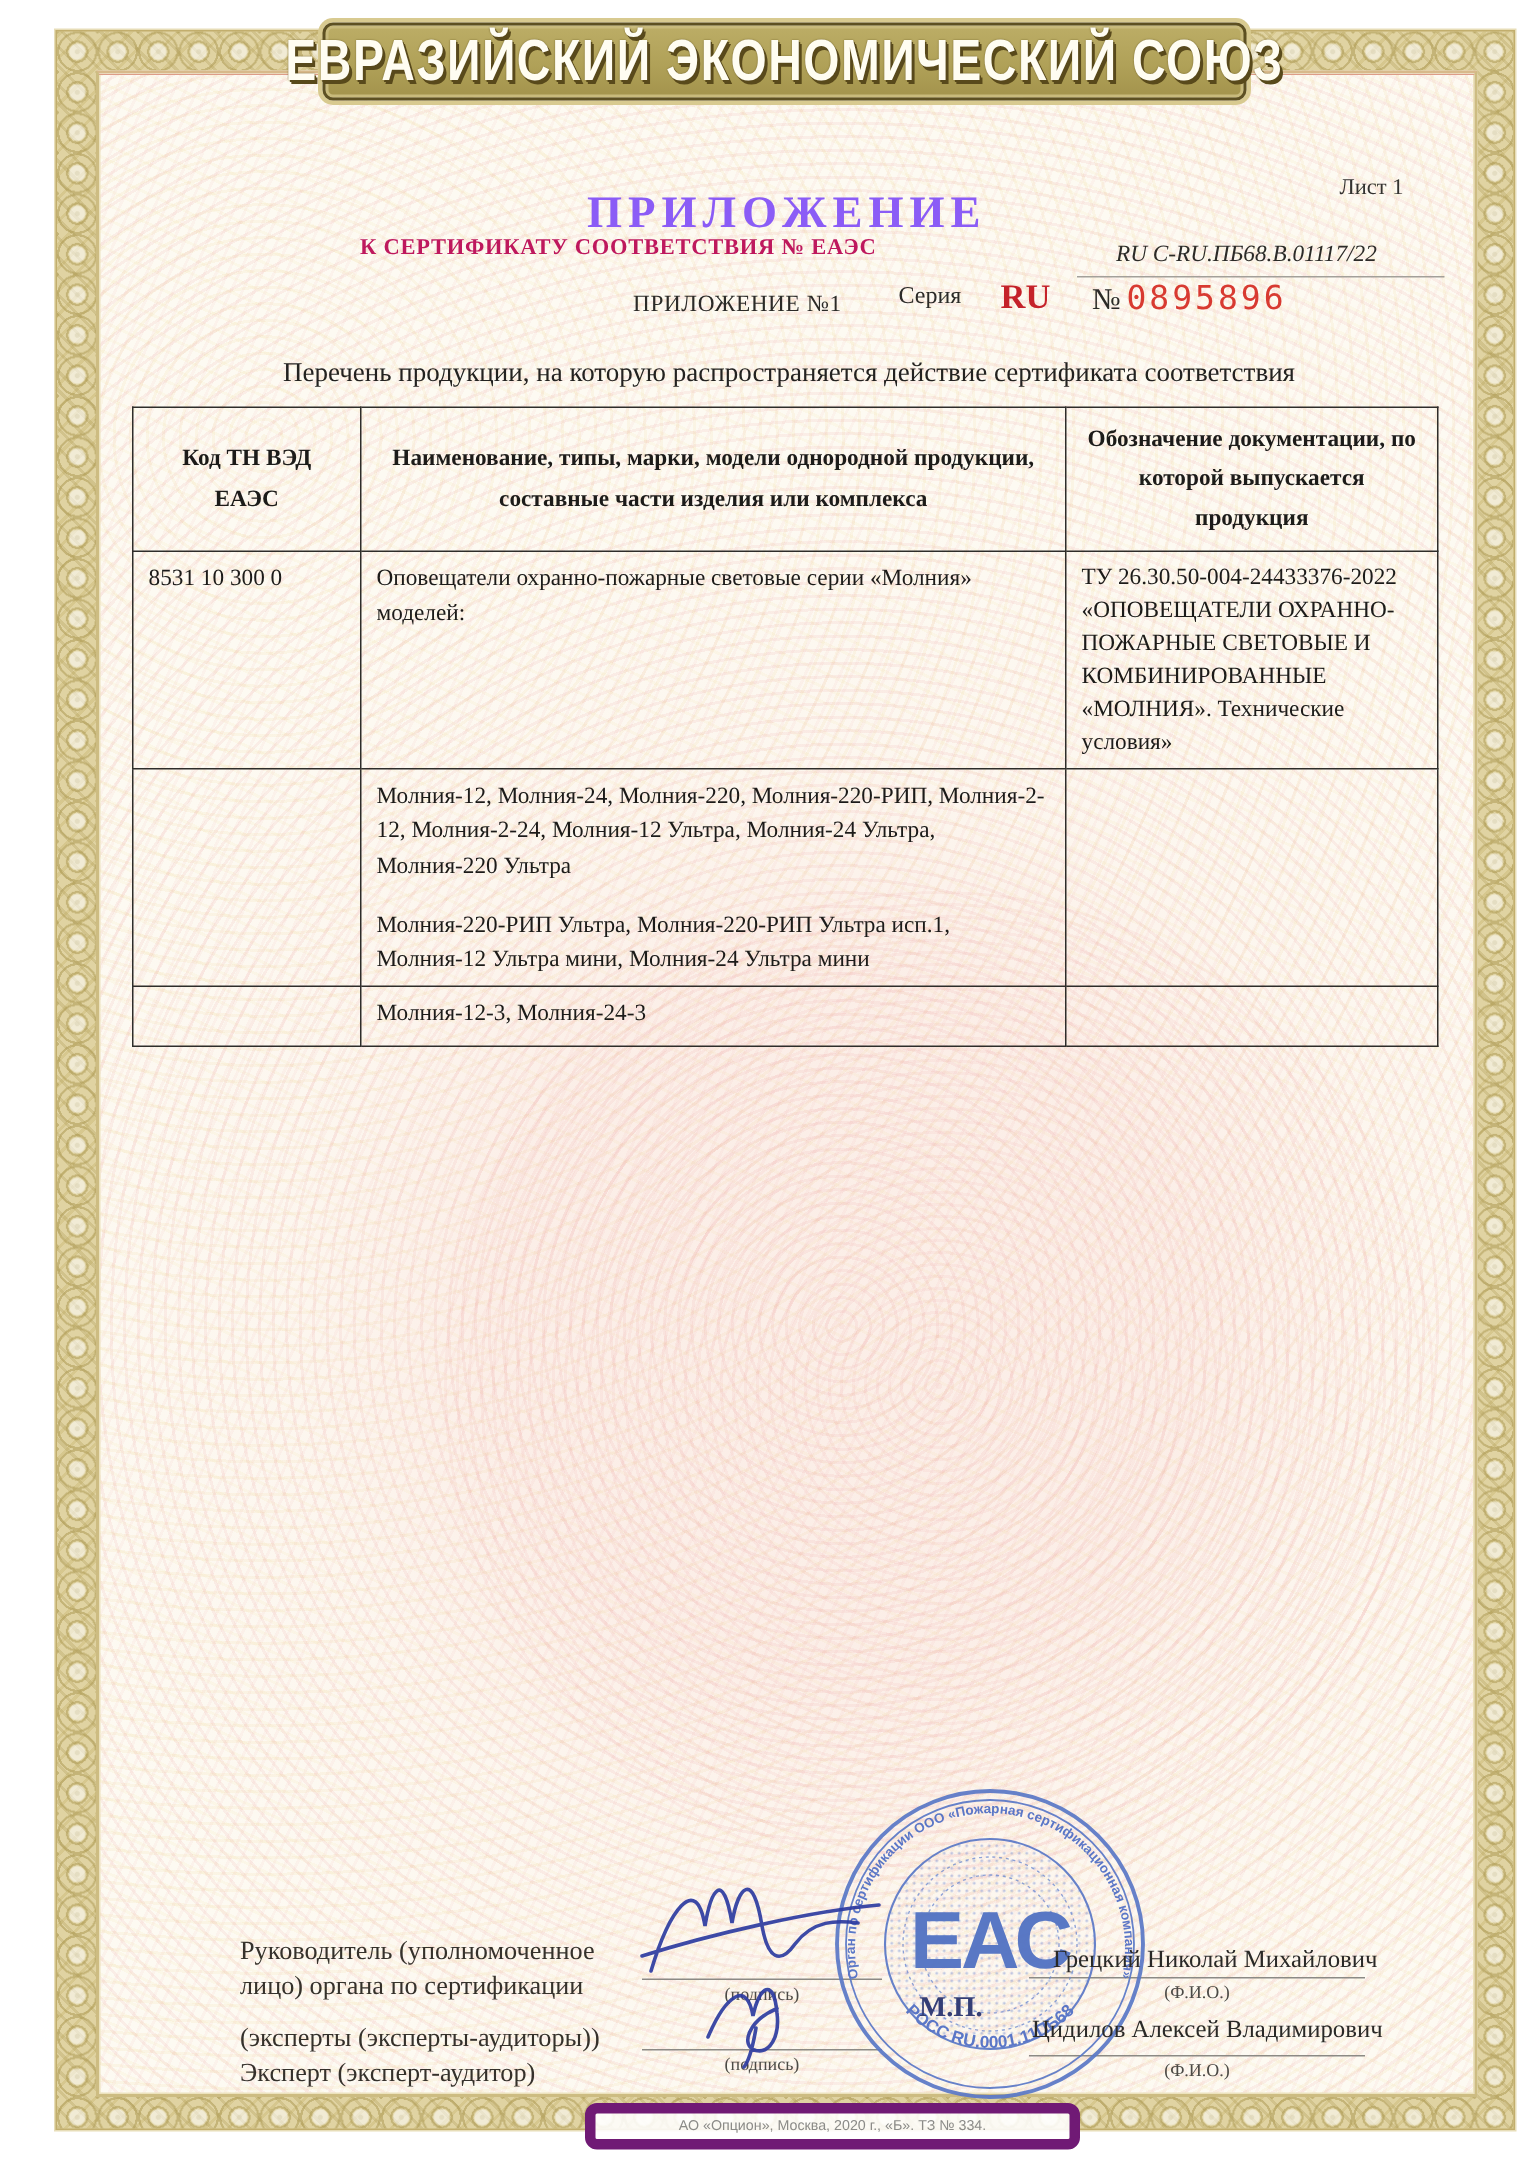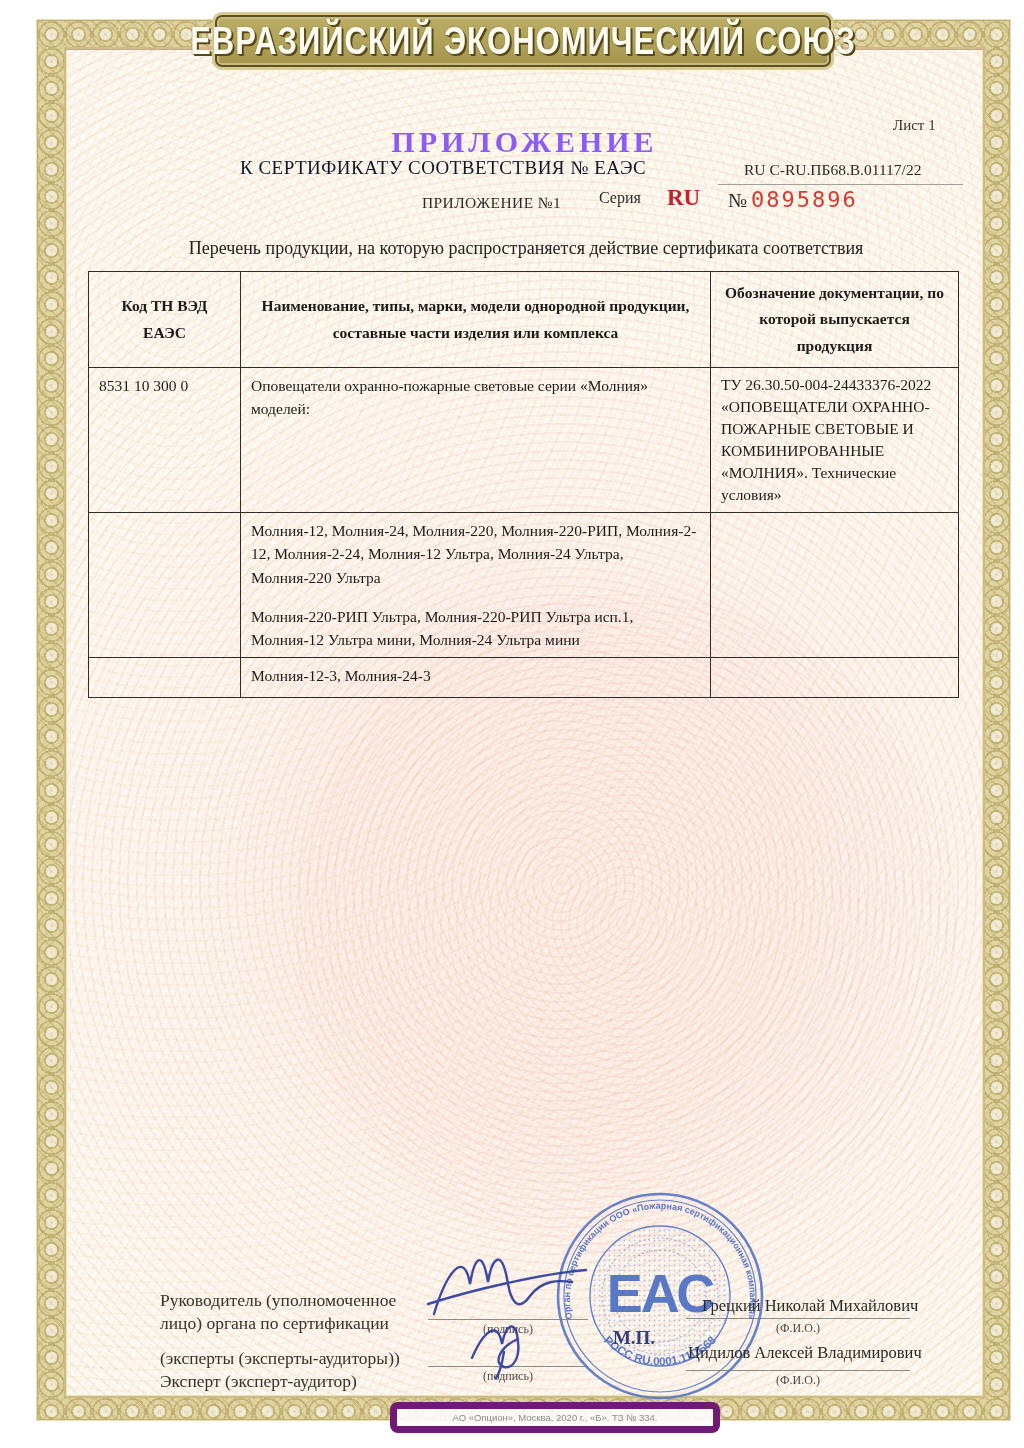--- a/index.html
+++ b/index.html
@@ -58,24 +58,24 @@
     color: #fffdf2; transform: scaleY(1.25);
     text-shadow: 2px 2px 0 #58491b, 1px 1px 0 #58491b, 0 0 1px #6a5b25;
   }
   
   .doc-title {
     position: absolute; left: 64px; top: 99px; width: 921px; text-align: center;
     font-size: 30px; font-weight: bold; letter-spacing: 4px; color: #8b5cf6; z-index: 2; margin-top: 26px;
   }
   .sheet-no { position: absolute; left: 893px; top: 117px; font-size: 15px; color: #33322f; z-index: 2; }
   .subtitle {
-    position: absolute; left: 240px; top: 157px; font-size: 19px; font-weight: normal;
-    letter-spacing: .5px; color: #0f172a; z-index: 2;
-  }
-  .cert-no { position: absolute; left: 744px; top: 161px; font-size: 15.5px; color: #2c2b28; z-index: 2; }
+    position: absolute; left: 240px; top: 157px; font-size: 15px; font-weight: bold;
+    letter-spacing: .5px; color: #be185d; z-index: 2;
+  }
+  .cert-no { position: absolute; left: 744px; top: 161px; font-size: 15.5px; color: #2c2b28; z-index: 2; font-style: italic; }
   .cert-no-line { position: absolute; left: 718px; top: 184px; width: 245px; border-top: 1px solid #a3a09a; z-index: 2; }
   .annex { position: absolute; left: 422px; top: 194px; font-size: 15.5px; letter-spacing: .4px; color: #2c2b28; z-index: 2; }
   .series-label { position: absolute; left: 599px; top: 189px; font-size: 16px; color: #2c2b28; z-index: 2; }
   .series-value { position: absolute; left: 667px; top: 185px; font-size: 23px; font-weight: bold; color: #c5222a; z-index: 2; }
   .num-sign { position: absolute; left: 728px; top: 189px; font-size: 20px; color: #2c2b28; z-index: 2; }
   .blank-number {
     position: absolute; left: 751px; top: 187px; font-size: 22px; font-weight: normal;
     font-family: "DejaVu Sans Mono", monospace; letter-spacing: 2px; color: #d83a31; z-index: 2;
   }
   .caption { position: absolute; left: 76px; top: 238px; width: 900px; text-align: center; font-size: 18px; color: #232220; z-index: 2; }

